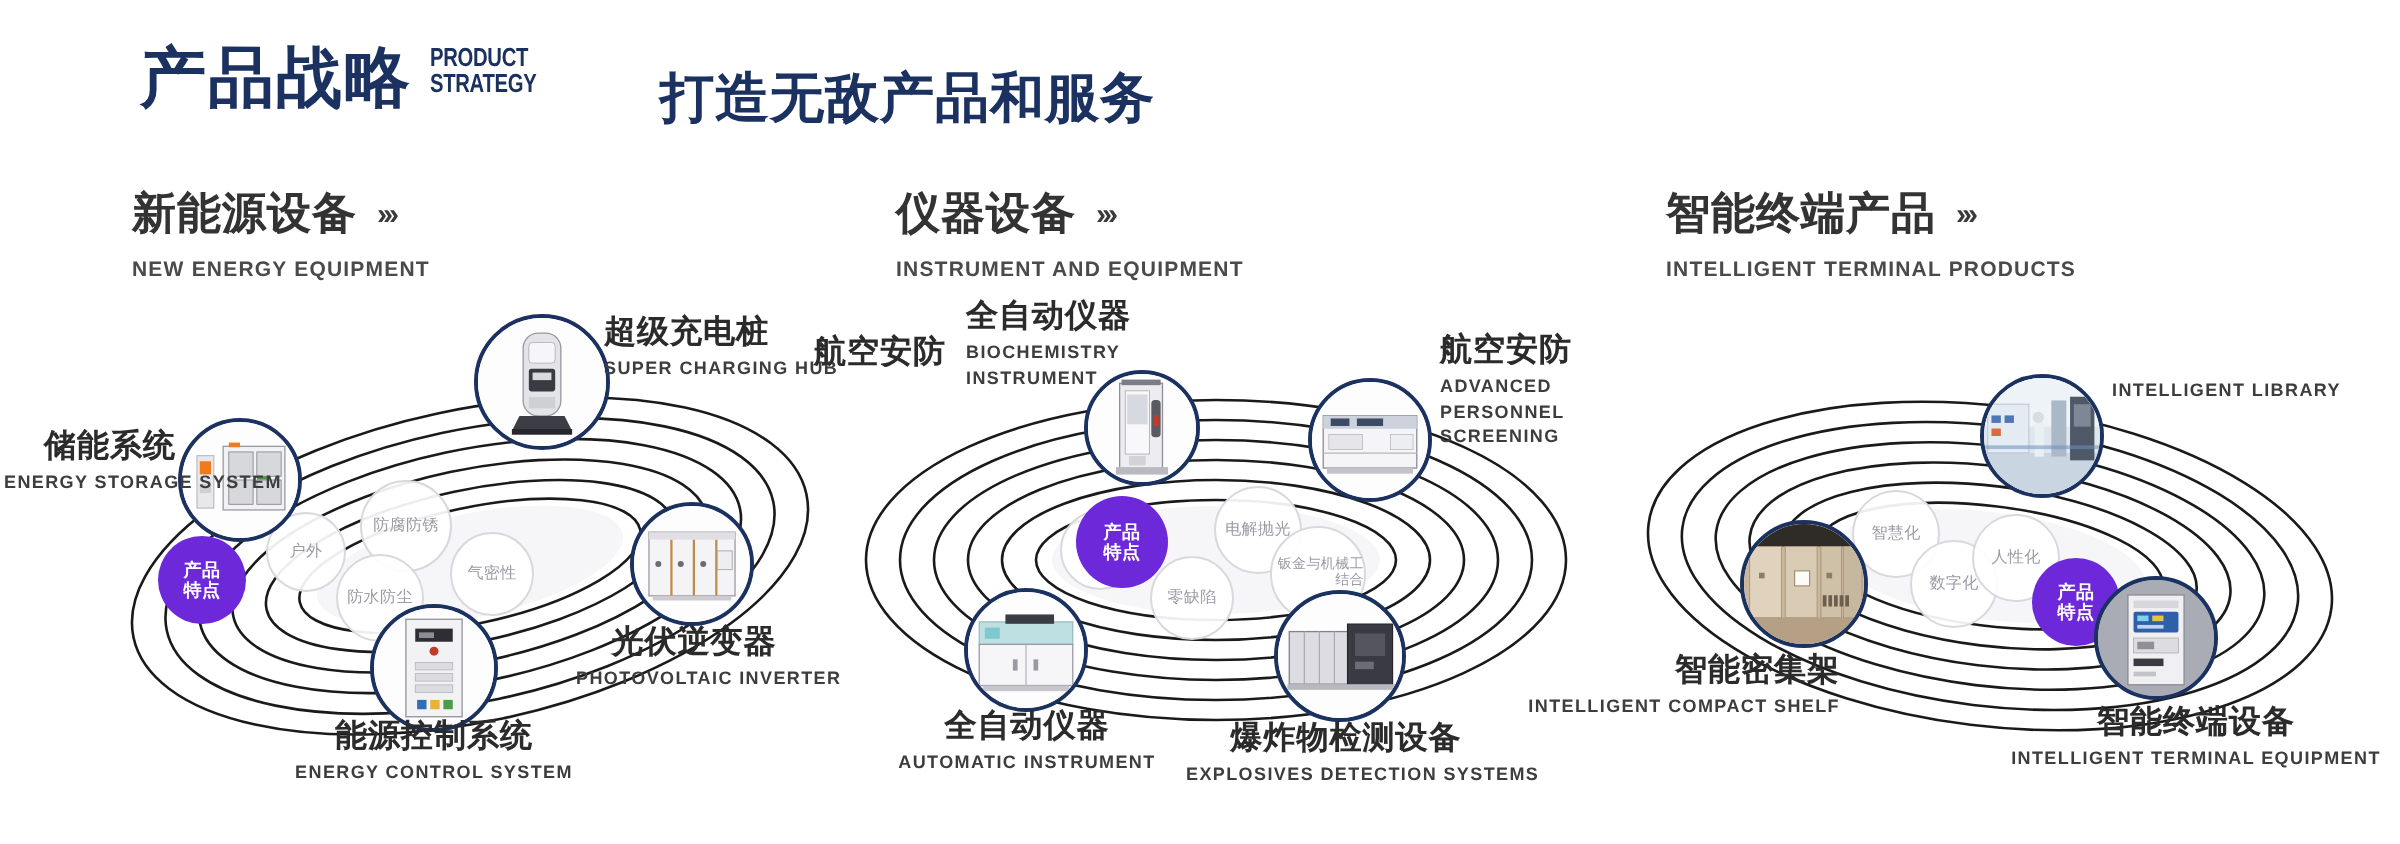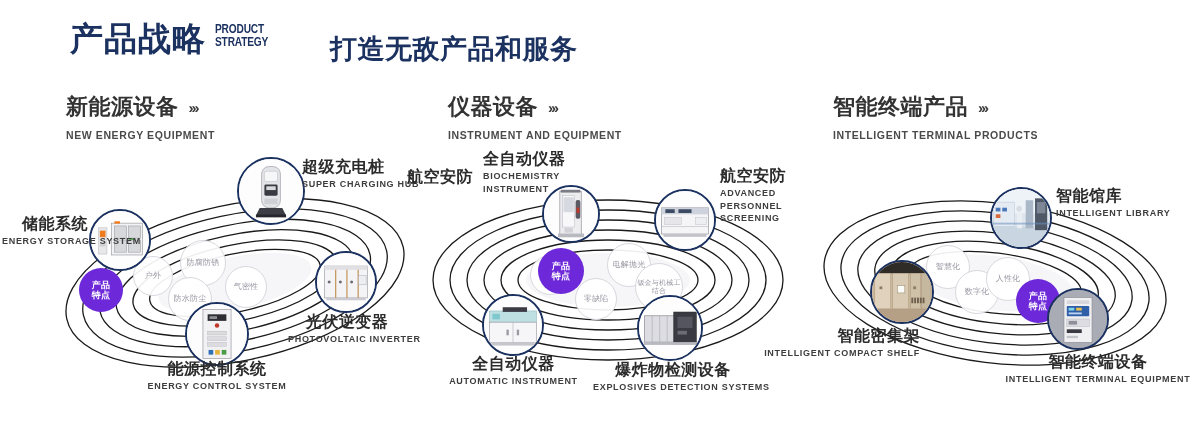--- a/index.html
+++ b/index.html
@@ -47,21 +47,21 @@
     border:2.5px solid #1b3160;overflow:hidden;
     background:#e9ecef;box-sizing:border-box;
   }
   .node .ph{position:absolute;left:0;top:0;width:100%;height:100%;}
 
   
   .bub{
     position:absolute;border-radius:50%;
     border:1px solid #d8d8de;background:rgba(255,255,255,.92);
     color:#9a9aa5;display:flex;align-items:center;justify-content:center;
-    text-align:center;line-height:1.08;box-sizing:border-box;
+    text-align:right;line-height:1.08;box-sizing:border-box;
     font-size:8px;letter-spacing:.2px;
   }
   .bub.core{
     background:#6d28d9;border:none;color:#ffffff;font-weight:bold;
     font-size:9px;line-height:1.15;
   }
 
   
   .cap{position:absolute;white-space:nowrap;}
   .cap .cn{font-size:16px;font-weight:bold;color:#2b2b2b;line-height:1.15;letter-spacing:.5px;}
@@ -369,21 +369,20 @@
         <rect x="4" y="27" width="5" height="4" fill="#d96b3c"></rect>
         <rect x="36" y="12" width="8" height="30" fill="#aab8c8"></rect>
         <rect x="46" y="10" width="13" height="34" fill="#4e5866"></rect>
         <rect x="48" y="14" width="9" height="12" fill="#7d8795"></rect>
         <rect x="27" y="24" width="5" height="18" fill="#eaeff4"></rect>
         <ellipse cx="29" cy="21" rx="3" ry="3" fill="#d7dde4"></ellipse>
         <rect x="0" y="36" width="62" height="2" fill="#6b8fc0" opacity=".55"></rect>
       </svg>
     </div>
     <div class="cap" style="left:256px;top:32px;">
-      <div class="cn">智能馆库</div>
       <div class="en">INTELLIGENT LIBRARY</div>
     </div>
 
     <div class="node" style="left:70px;top:105px;width:64px;height:64px;">
       <svg class="ph" viewBox="0 0 64 64">
         <rect x="0" y="0" width="64" height="64" fill="#cbb79a"></rect>
         <rect x="0" y="0" width="64" height="12" fill="#2f2b26"></rect>
         <rect x="0" y="50" width="64" height="14" fill="#b5a086"></rect>
         <rect x="3" y="12" width="17" height="38" fill="#e0d2bc" stroke="#a8957c" stroke-width=".5"></rect>
         <rect x="22" y="12" width="17" height="38" fill="#d9cab3" stroke="#a8957c" stroke-width=".5"></rect>

